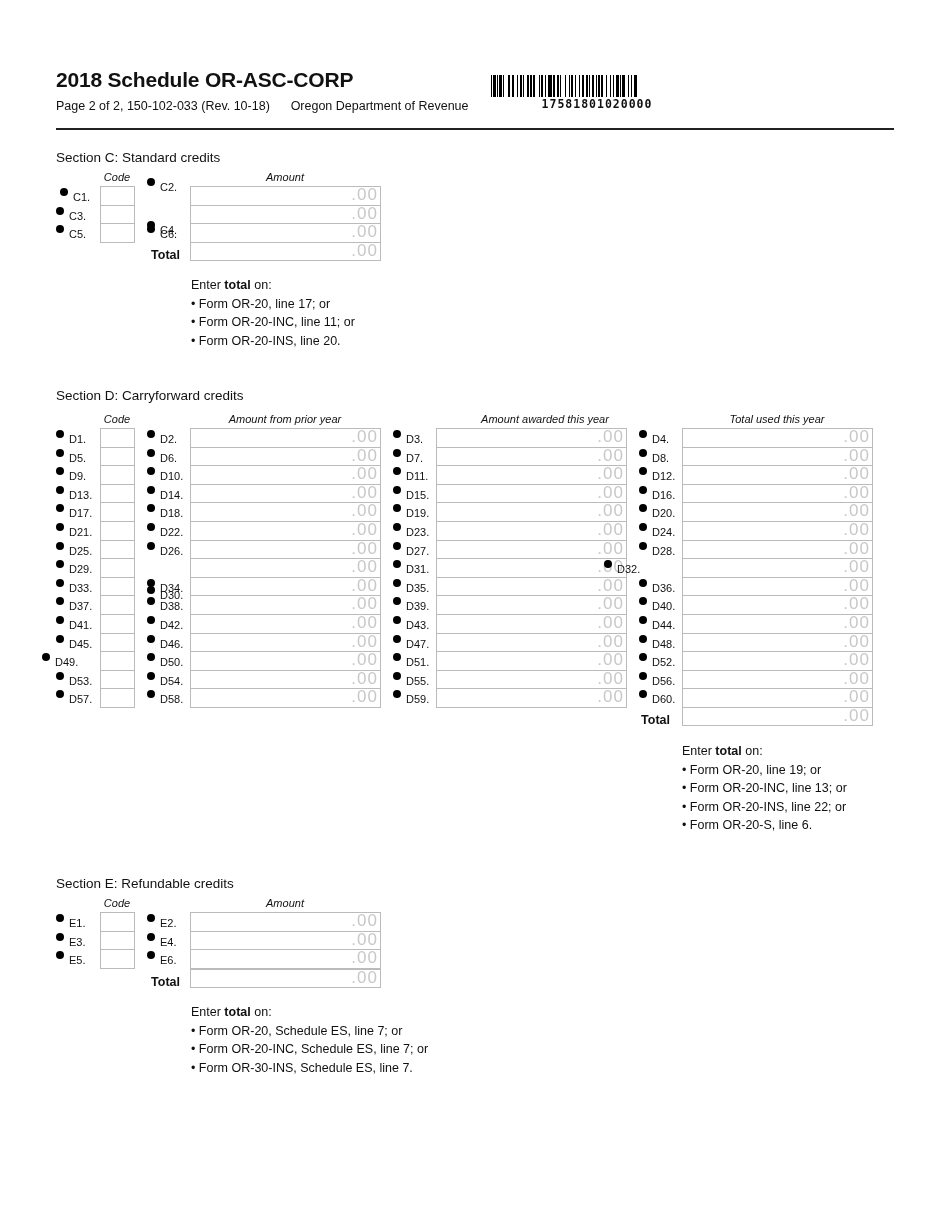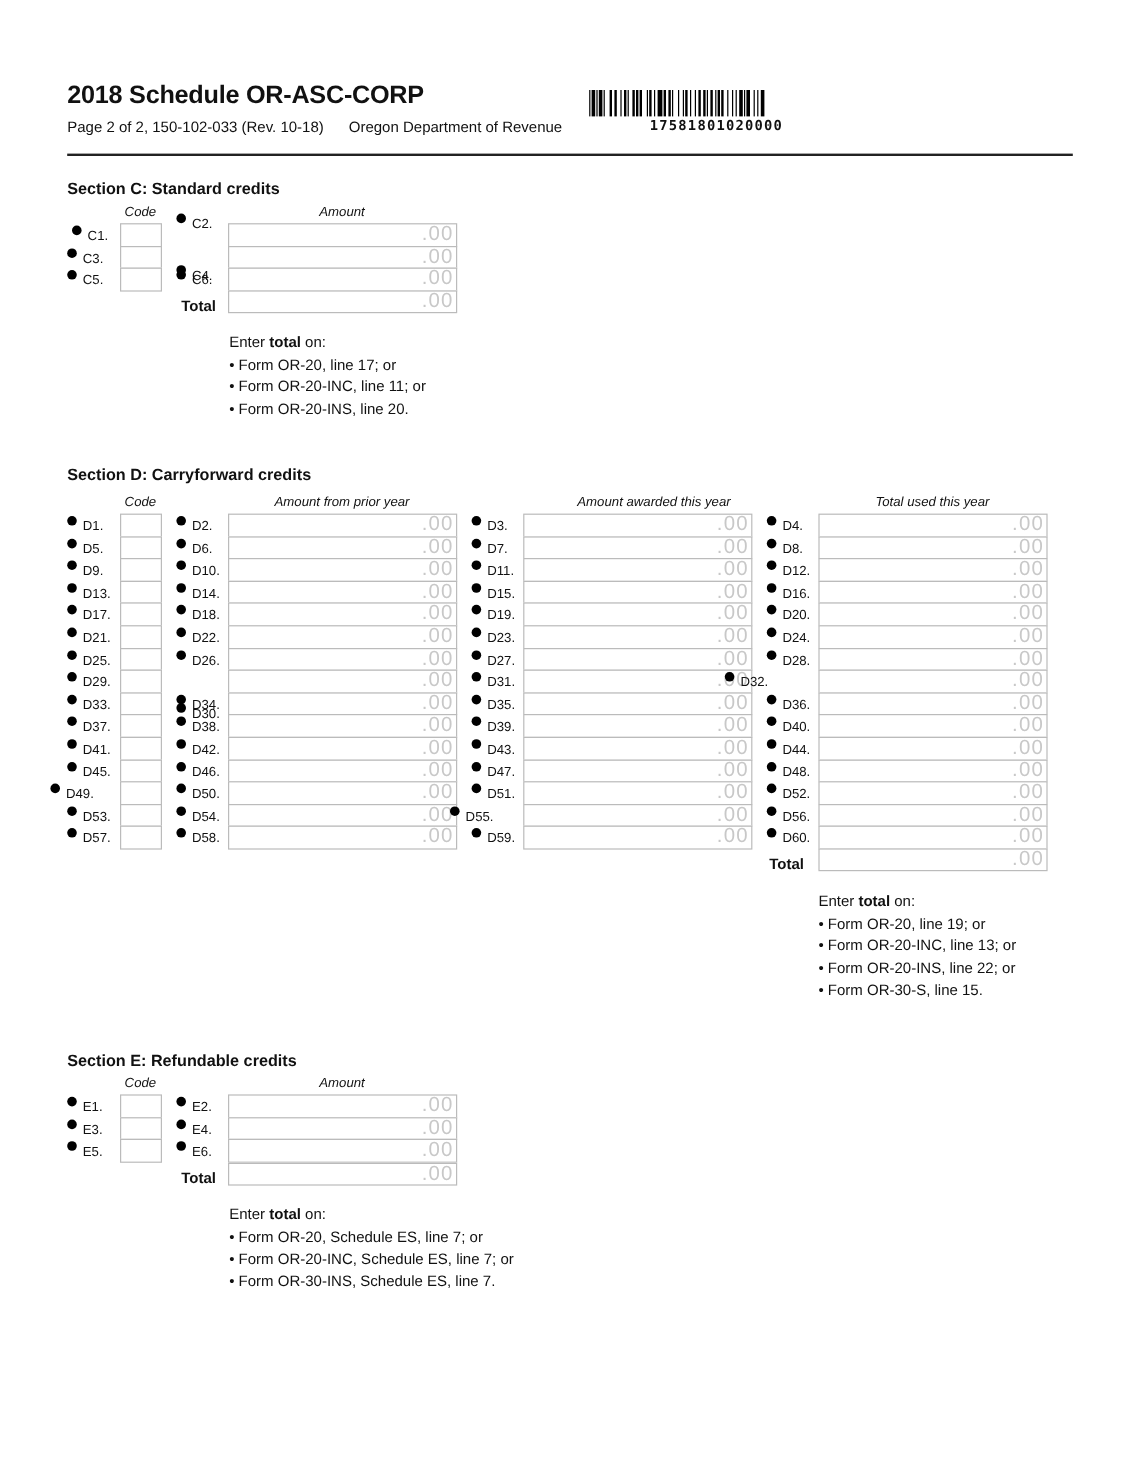--- a/index.html
+++ b/index.html
@@ -5,21 +5,21 @@
   html, body { margin:0; padding:0; background:#fff; }
   body { width:950px; height:1230px; position:relative; overflow:hidden;
          font-family:"Liberation Sans", sans-serif; color:#111; }
   .abs { position:absolute; }
   .title { left:56px; top:68px; font-size:21px; font-weight:bold; letter-spacing:-0.2px; }
   .subtitle { left:56px; top:99px; font-size:12.5px; white-space:pre; }
   .barcode { left:491px; top:75px; width:212px; height:22px; display:flex; align-items:stretch; }
   .barcode span { display:block; height:100%; background:#000; }
   .barcode-num { left:491px; top:97px; width:212px; text-align:center; font-family:"DejaVu Sans Mono", monospace; font-size:11.5px; font-weight:bold; letter-spacing:1px; }
   .rule { left:56px; top:128px; width:838px; height:2px; background:#222; }
-  .section-title { left:56px; font-size:13.5px; font-weight:bold; }
+  .section-title { left:56px; font-size:13.5px; font-weight:normal; }
   .colhead { font-size:11px; font-style:italic; text-align:center; }
   .row-label { font-size:11px; display:flex; align-items:flex-start; }
   .dot { width:8px; height:8px; border-radius:50%; background:#000; margin-right:5px; margin-top:1px; flex:none; }
   .row-label span.t { margin-top:4px; }
   .codebox { border:1px solid #bbb; box-sizing:border-box; background:#fff; }
   .amt { border:1px solid #bbb; box-sizing:border-box; background:#fff; text-align:right;
          color:#c8c8c8; font-size:17px; line-height:16px; padding-right:2px; font-family:"Liberation Sans", sans-serif; letter-spacing:1px; }
   .total-label { font-size:12.5px; font-weight:bold; text-align:right; }
   .note { font-size:12.5px; line-height:18.6px; }
   .note b { font-weight:bold; }
@@ -429,21 +429,21 @@
     <div class="abs row-label" style="left:56px;top:670.8px">
       <span class="dot"></span>
       <span class="t">D53.</span>
     </div>
     <div class="abs codebox" style="left:100px;top:669.8px;width:35px;height:19.6px"></div>
     <div class="abs row-label" style="left:147px;top:670.8px">
       <span class="dot"></span>
       <span class="t">D54.</span>
     </div>
     <div class="abs amt" style="left:190px;top:669.8px;width:191px;height:19.6px">.00</div>
-    <div class="abs row-label" style="left:375px;top:670.8px">
+    <div class="abs row-label" style="left:393px;top:670.8px">
       <span class="dot"></span>
       <span class="t">D55.</span>
     </div>
     <div class="abs amt" style="left:436px;top:669.8px;width:191px;height:19.6px">.00</div>
     <div class="abs row-label" style="left:639px;top:670.8px">
       <span class="dot"></span>
       <span class="t">D56.</span>
     </div>
     <div class="abs amt" style="left:682px;top:669.8px;width:191px;height:19.6px">.00</div>
     <div class="abs row-label" style="left:56px;top:689.4000000000001px">
@@ -467,21 +467,21 @@
     </div>
     <div class="abs amt" style="left:682px;top:688.4000000000001px;width:191px;height:19.6px">.00</div>
   </div>
 <div class="abs total-label" style="left:630px;top:713px;width:40px">Total</div>
 <div class="abs amt" style="left:682px;top:707px;width:191px;height:19px">.00</div>
 <div class="abs note" style="left:682px;top:742px">
   <div><span>Enter </span><b>total</b><span> on:</span></div>
   <div>• Form OR-20, line 19; or</div>
   <div>• Form OR-20-INC, line 13; or</div>
   <div>• Form OR-20-INS, line 22; or</div>
-  <div>• Form OR-30-S, line 15.</div>
+  <div>• Form OR-20-S, line 6.</div>
 </div>
 
 <div class="abs section-title" style="top:876px">Section E: Refundable credits</div>
 <div class="abs colhead" style="left:100px;top:897px;width:34px">Code</div>
 <div class="abs colhead" style="left:190px;top:897px;width:190px">Amount</div>
 <div id="e-rows">
     <div class="abs row-label" style="left:56px;top:913px">
       <span class="dot"></span>
       <span class="t">E1.</span>
     </div>

